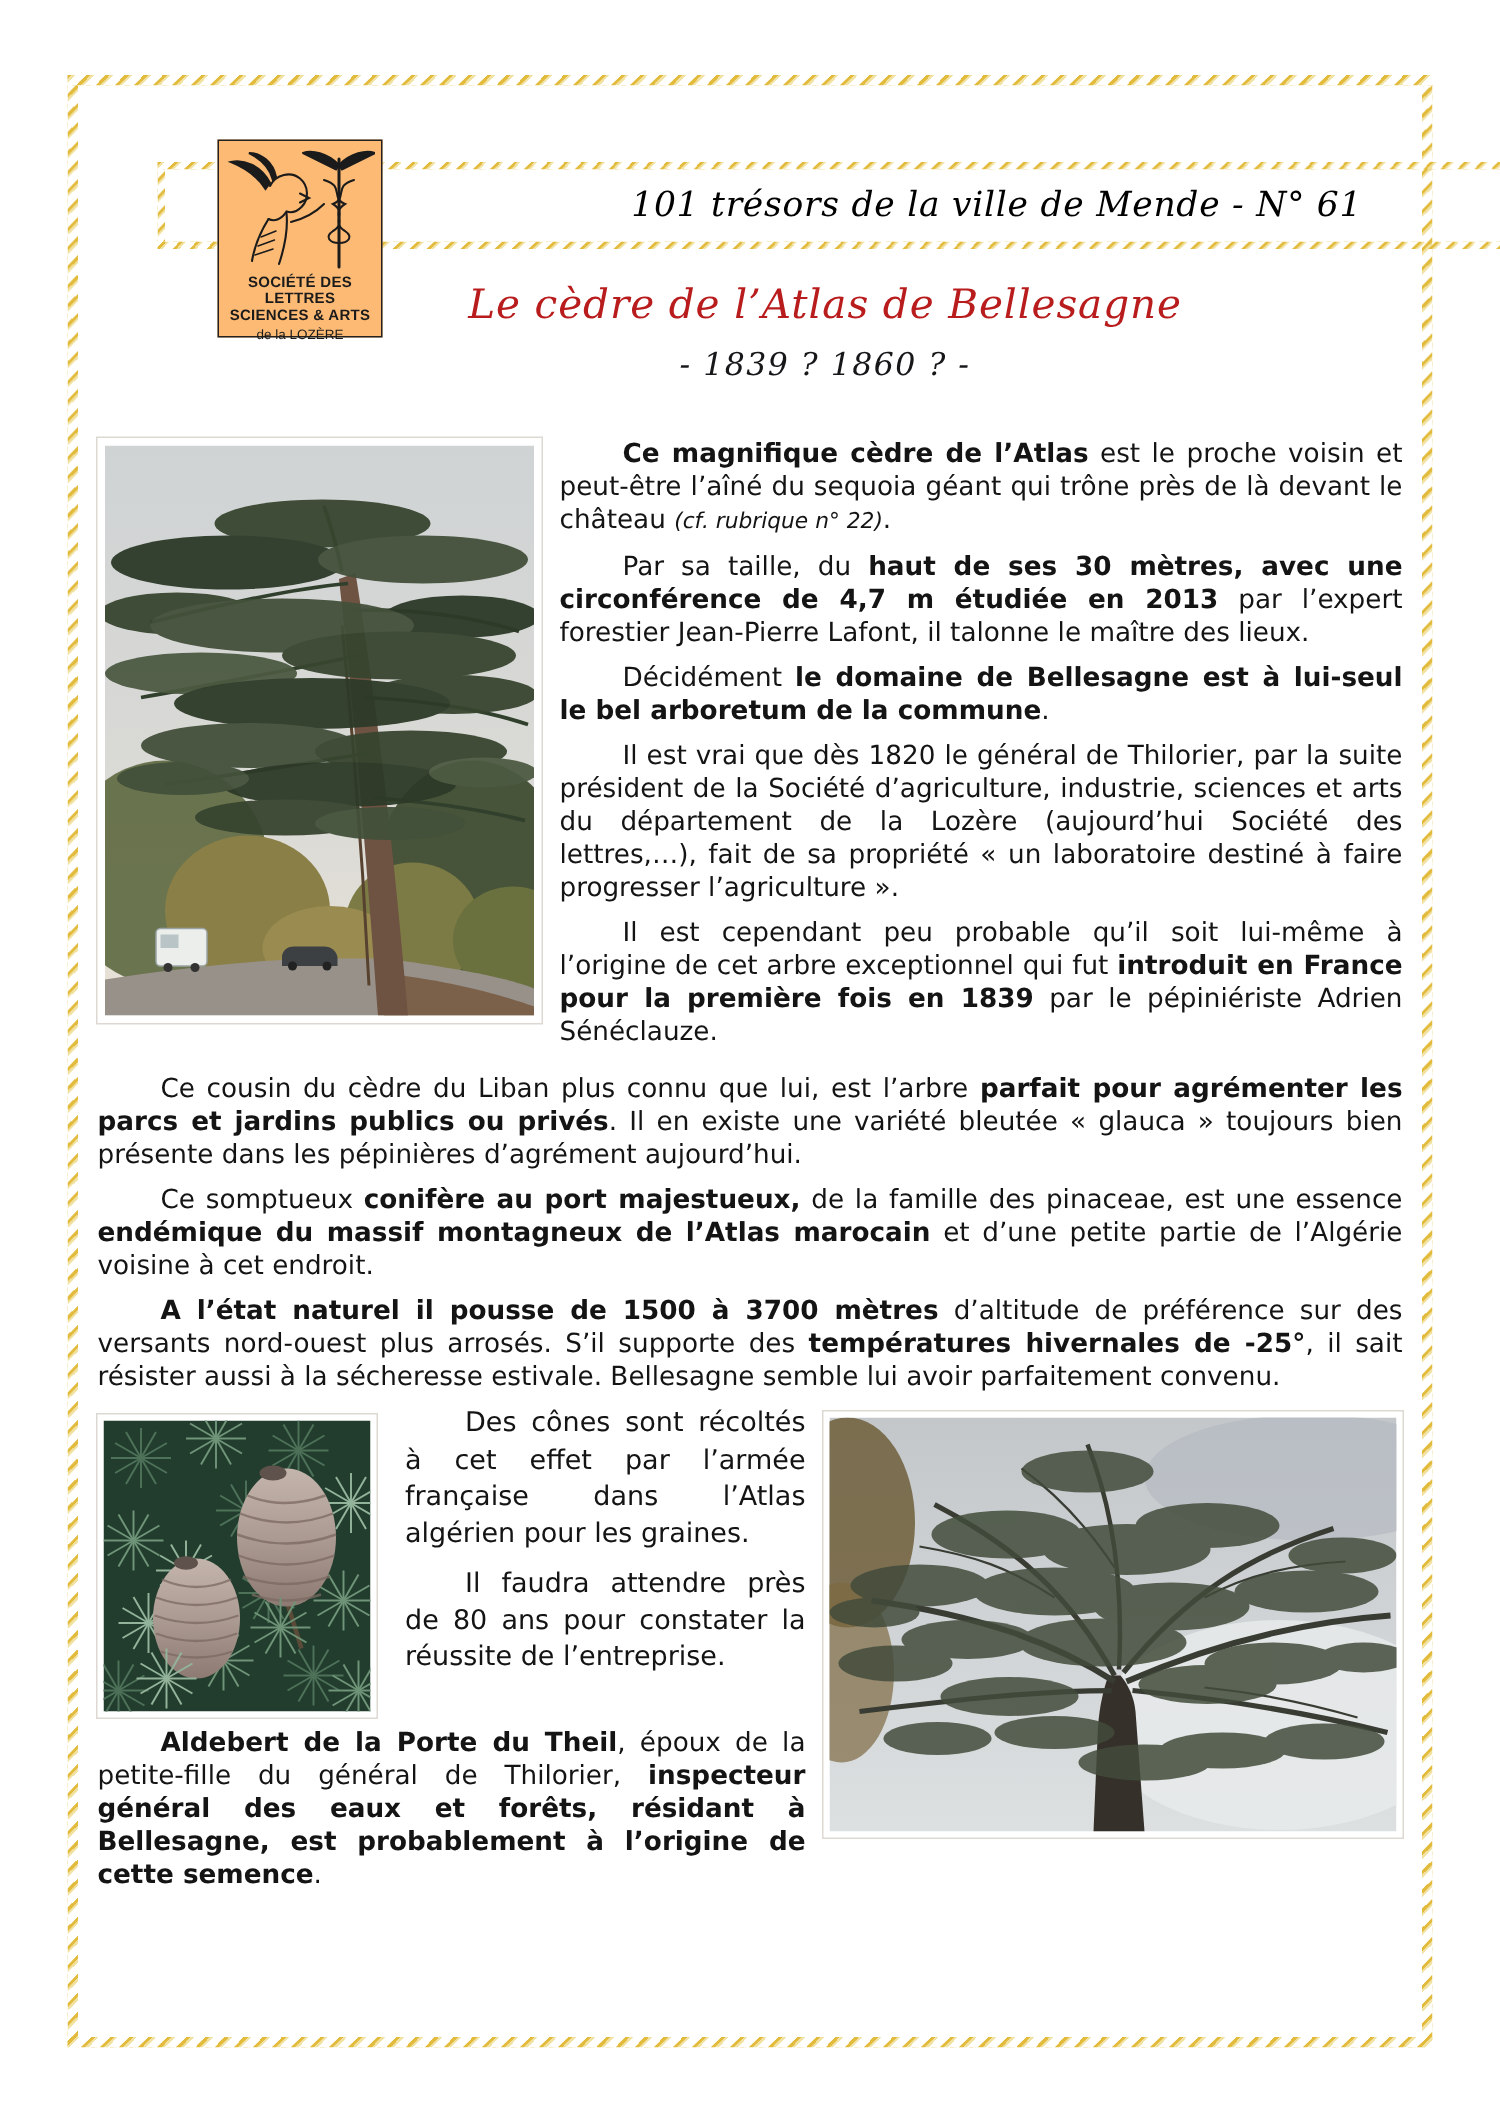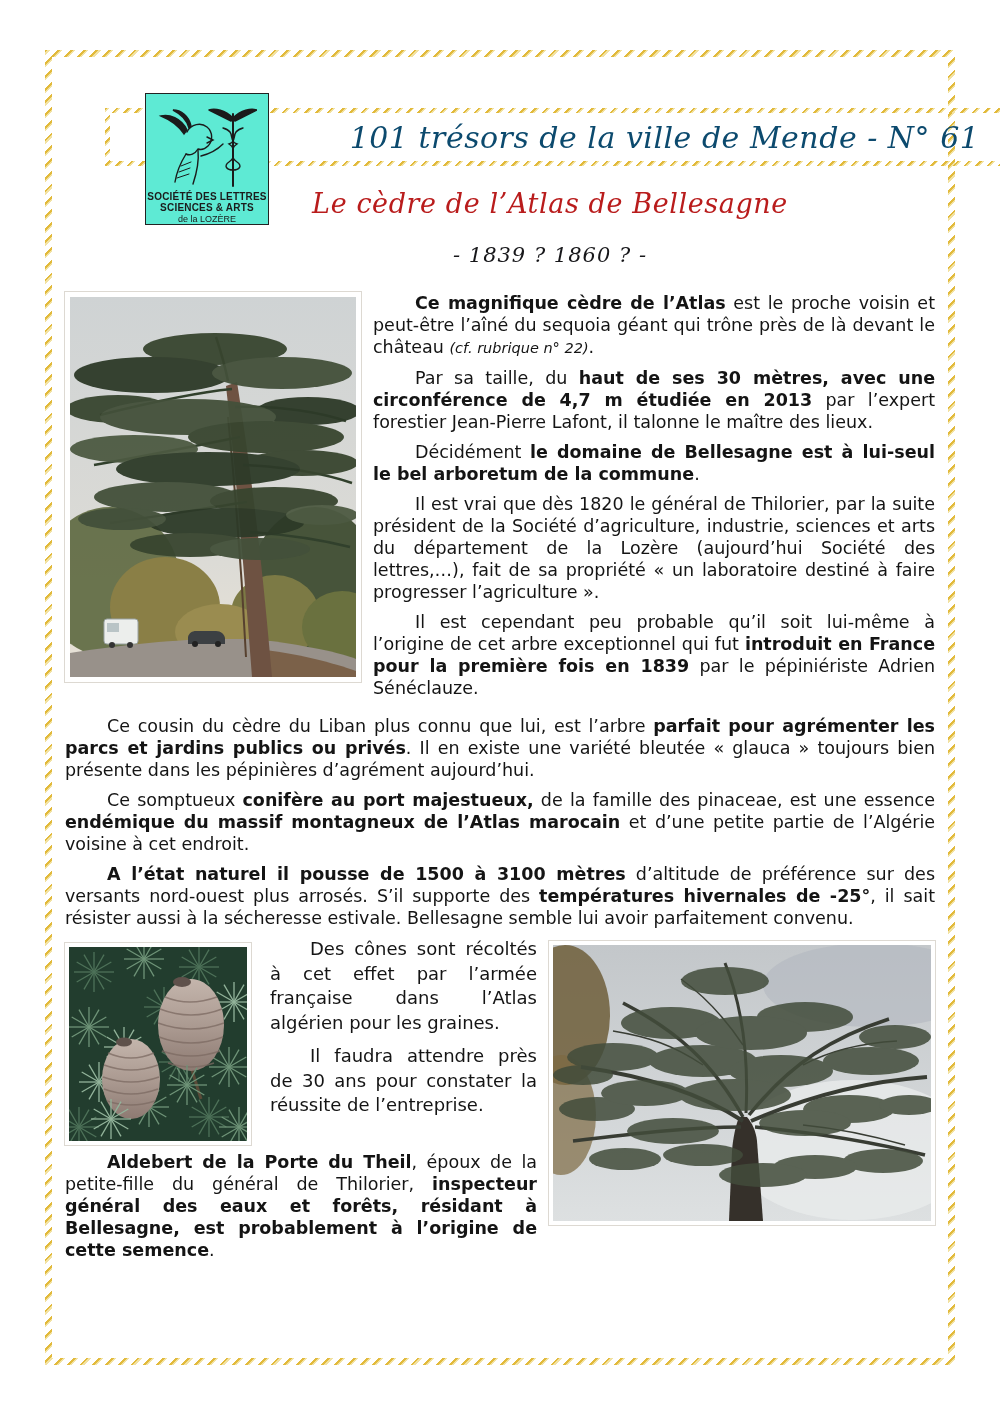--- a/index.html
+++ b/index.html
@@ -15,45 +15,45 @@
 
   .title-box{
     position:absolute;left:105px;top:108px;width:773px;height:48px;
     border:5px solid transparent;
     border-image:repeating-linear-gradient(135deg,#e2ba3c 0 1.8px,#f2e2a2 1.8px 3.2px,rgba(0,0,0,0) 3.2px 8px) 5 round;
     display:flex;align-items:center;justify-content:center;
     padding-left:168px;z-index:1;
   }
   .series-title{
     font-family:"DejaVu Serif",serif;font-style:italic;font-weight:500;
-    font-size:30px;letter-spacing:.5px;color:#0c4a6e;white-space:nowrap;
+    font-size:23px;letter-spacing:.5px;color:#000000;white-space:nowrap;
   }
 
   
   .logo-plate{
-    position:absolute;left:145px;top:93px;width:124px;height:132px;
-    background:#5eead4;border:1.5px solid #222;z-index:3;box-sizing:border-box;
-    display:flex;flex-direction:column;align-items:center;justify-content:flex-end;
+    position:absolute;left:145px;top:93px;width:110px;height:132px;
+    background:#fdba74;border:1.5px solid #222;z-index:3;box-sizing:border-box;
+    display:flex;flex-direction:column;align-items:center;justify-content:space-between;
     padding-top:2px;
   }
   .logo-plate svg{display:block;}
   .logo-text{text-align:center;line-height:1.12;margin-top:1px;
     font-family:"Liberation Sans",sans-serif;color:#1b1b1b;}
   .logo-text .l1,.logo-text .l2{font-size:10px;font-weight:bold;letter-spacing:.2px;}
   .logo-text .l3{font-size:9px;margin-top:1px;}
 
   
   .header-sub{position:absolute;left:200px;top:188px;width:700px;text-align:center;z-index:2;}
   .article-title{
     font-family:"DejaVu Serif",serif;font-style:italic;font-weight:500;
     font-size:27px;color:#b91c1c;letter-spacing:.6px;
   }
   .article-dates{
     font-family:"DejaVu Serif",serif;font-style:italic;font-weight:500;
-    font-size:21px;margin-top:24px;color:#17171a;letter-spacing:1px;
+    font-size:21px;margin-top:12px;color:#17171a;letter-spacing:1px;
   }
 
   
   .article{position:absolute;left:65px;top:292px;width:870px;
     font-size:17.5px;line-height:22px;text-align:justify;}
   .article p{margin:0 0 8px;text-indent:42px;}
   .b{font-weight:bold;margin-top:24px;}
   .i{font-style:italic;}
   .small{font-size:14.5px;}
 
@@ -178,21 +178,21 @@
       <p><span class="b">Ce magnifique cèdre de l’Atlas</span><span> est le proche voisin et peut-être l’aîné du sequoia géant qui trône près de là devant le château </span><span class="i small">(cf. rubrique n° 22)</span><span>.</span></p>
       <p><span>Par sa taille, du </span><span class="b">haut de ses 30 mètres, avec une circonférence de 4,7 m étudiée en 2013</span><span> par l’expert forestier Jean-Pierre Lafont, il talonne le maître des lieux.</span></p>
       <p><span>Décidément </span><span class="b">le domaine de Bellesagne est à lui-seul le bel arboretum de la commune</span><span>.</span></p>
       <p><span>Il est vrai que dès 1820 le général de Thilorier, par la suite président de la Société d’agriculture, industrie, sciences et arts du département de la Lozère (aujourd’hui Société des lettres,…), fait de sa propriété « un laboratoire destiné à faire progresser l’agriculture ».</span></p>
       <p><span>Il est cependant peu probable qu’il soit lui-même à l’origine de cet arbre exceptionnel qui fut </span><span class="b">introduit en France pour la première fois en 1839</span><span> par le pépiniériste Adrien Sénéclauze.</span></p>
     </div>
   </div>
 
   <p><span>Ce cousin du cèdre du Liban plus connu que lui, est l’arbre </span><span class="b">parfait pour agrémenter les parcs et jardins publics ou privés</span><span>.  Il en existe une variété bleutée « glauca » toujours bien présente dans les pépinières d’agrément aujourd’hui.</span></p>
   <p><span>Ce somptueux </span><span class="b">conifère au port majestueux,</span><span> de la famille des pinaceae, est une essence </span><span class="b">endémique du massif montagneux de l’Atlas marocain</span><span> et d’une petite partie de l’Algérie voisine à cet endroit.</span></p>
-  <p><span class="b">A l’état naturel il pousse de 1500 à 3100 mètres</span><span> d’altitude de préférence sur des versants nord-ouest plus arrosés. S’il supporte des </span><span class="b">températures hivernales de -25°</span><span>, il sait résister aussi à la sécheresse estivale. Bellesagne semble lui avoir parfaitement convenu.</span></p>
+  <p><span class="b">A l’état naturel il pousse de 1500 à 3700 mètres</span><span> d’altitude de préférence sur des versants nord-ouest plus arrosés. S’il supporte des </span><span class="b">températures hivernales de -25°</span><span>, il sait résister aussi à la sécheresse estivale. Bellesagne semble lui avoir parfaitement convenu.</span></p>
 
   <div class="bottom">
     <div class="photo photo-cones">
       <svg width="178" height="194" viewBox="0 0 178 194">
         <defs>
           <linearGradient id="cone" x1="0" y1="0" x2="0" y2="1">
             <stop offset="0" stop-color="#c4b5ac"></stop>
               <stop offset=".55" stop-color="#a9988f"></stop>
               <stop offset="1" stop-color="#8d7a72"></stop>
           </linearGradient>
@@ -300,18 +300,18 @@
           <ellipse cx="30" cy="130" rx="30" ry="10"></ellipse>
             <ellipse cx="356" cy="160" rx="30" ry="10"></ellipse>
           <ellipse cx="210" cy="230" rx="44" ry="12"></ellipse>
             <ellipse cx="150" cy="210" rx="40" ry="11"></ellipse>
         </g>
       </svg>
     </div>
 
     <div class="mid-wrap">
       <p><span>Des cônes sont récoltés à cet effet par l’armée française dans l’Atlas algérien pour les graines.</span></p>
-      <p><span>Il faudra attendre près de 30 ans pour constater la réussite de l’entreprise.</span></p>
+      <p><span>Il faudra attendre près de 80 ans pour constater la réussite de l’entreprise.</span></p>
     </div>
 
     <p class="closing"><span class="b">Aldebert de la Porte du Theil</span><span>, époux de la petite-fille du général de Thilorier, </span><span class="b">inspecteur général des eaux et forêts, résidant à Bellesagne, est probablement à l’origine de cette semence</span><span>.</span></p>
   </div>
 </div>
 
 </body></html>

